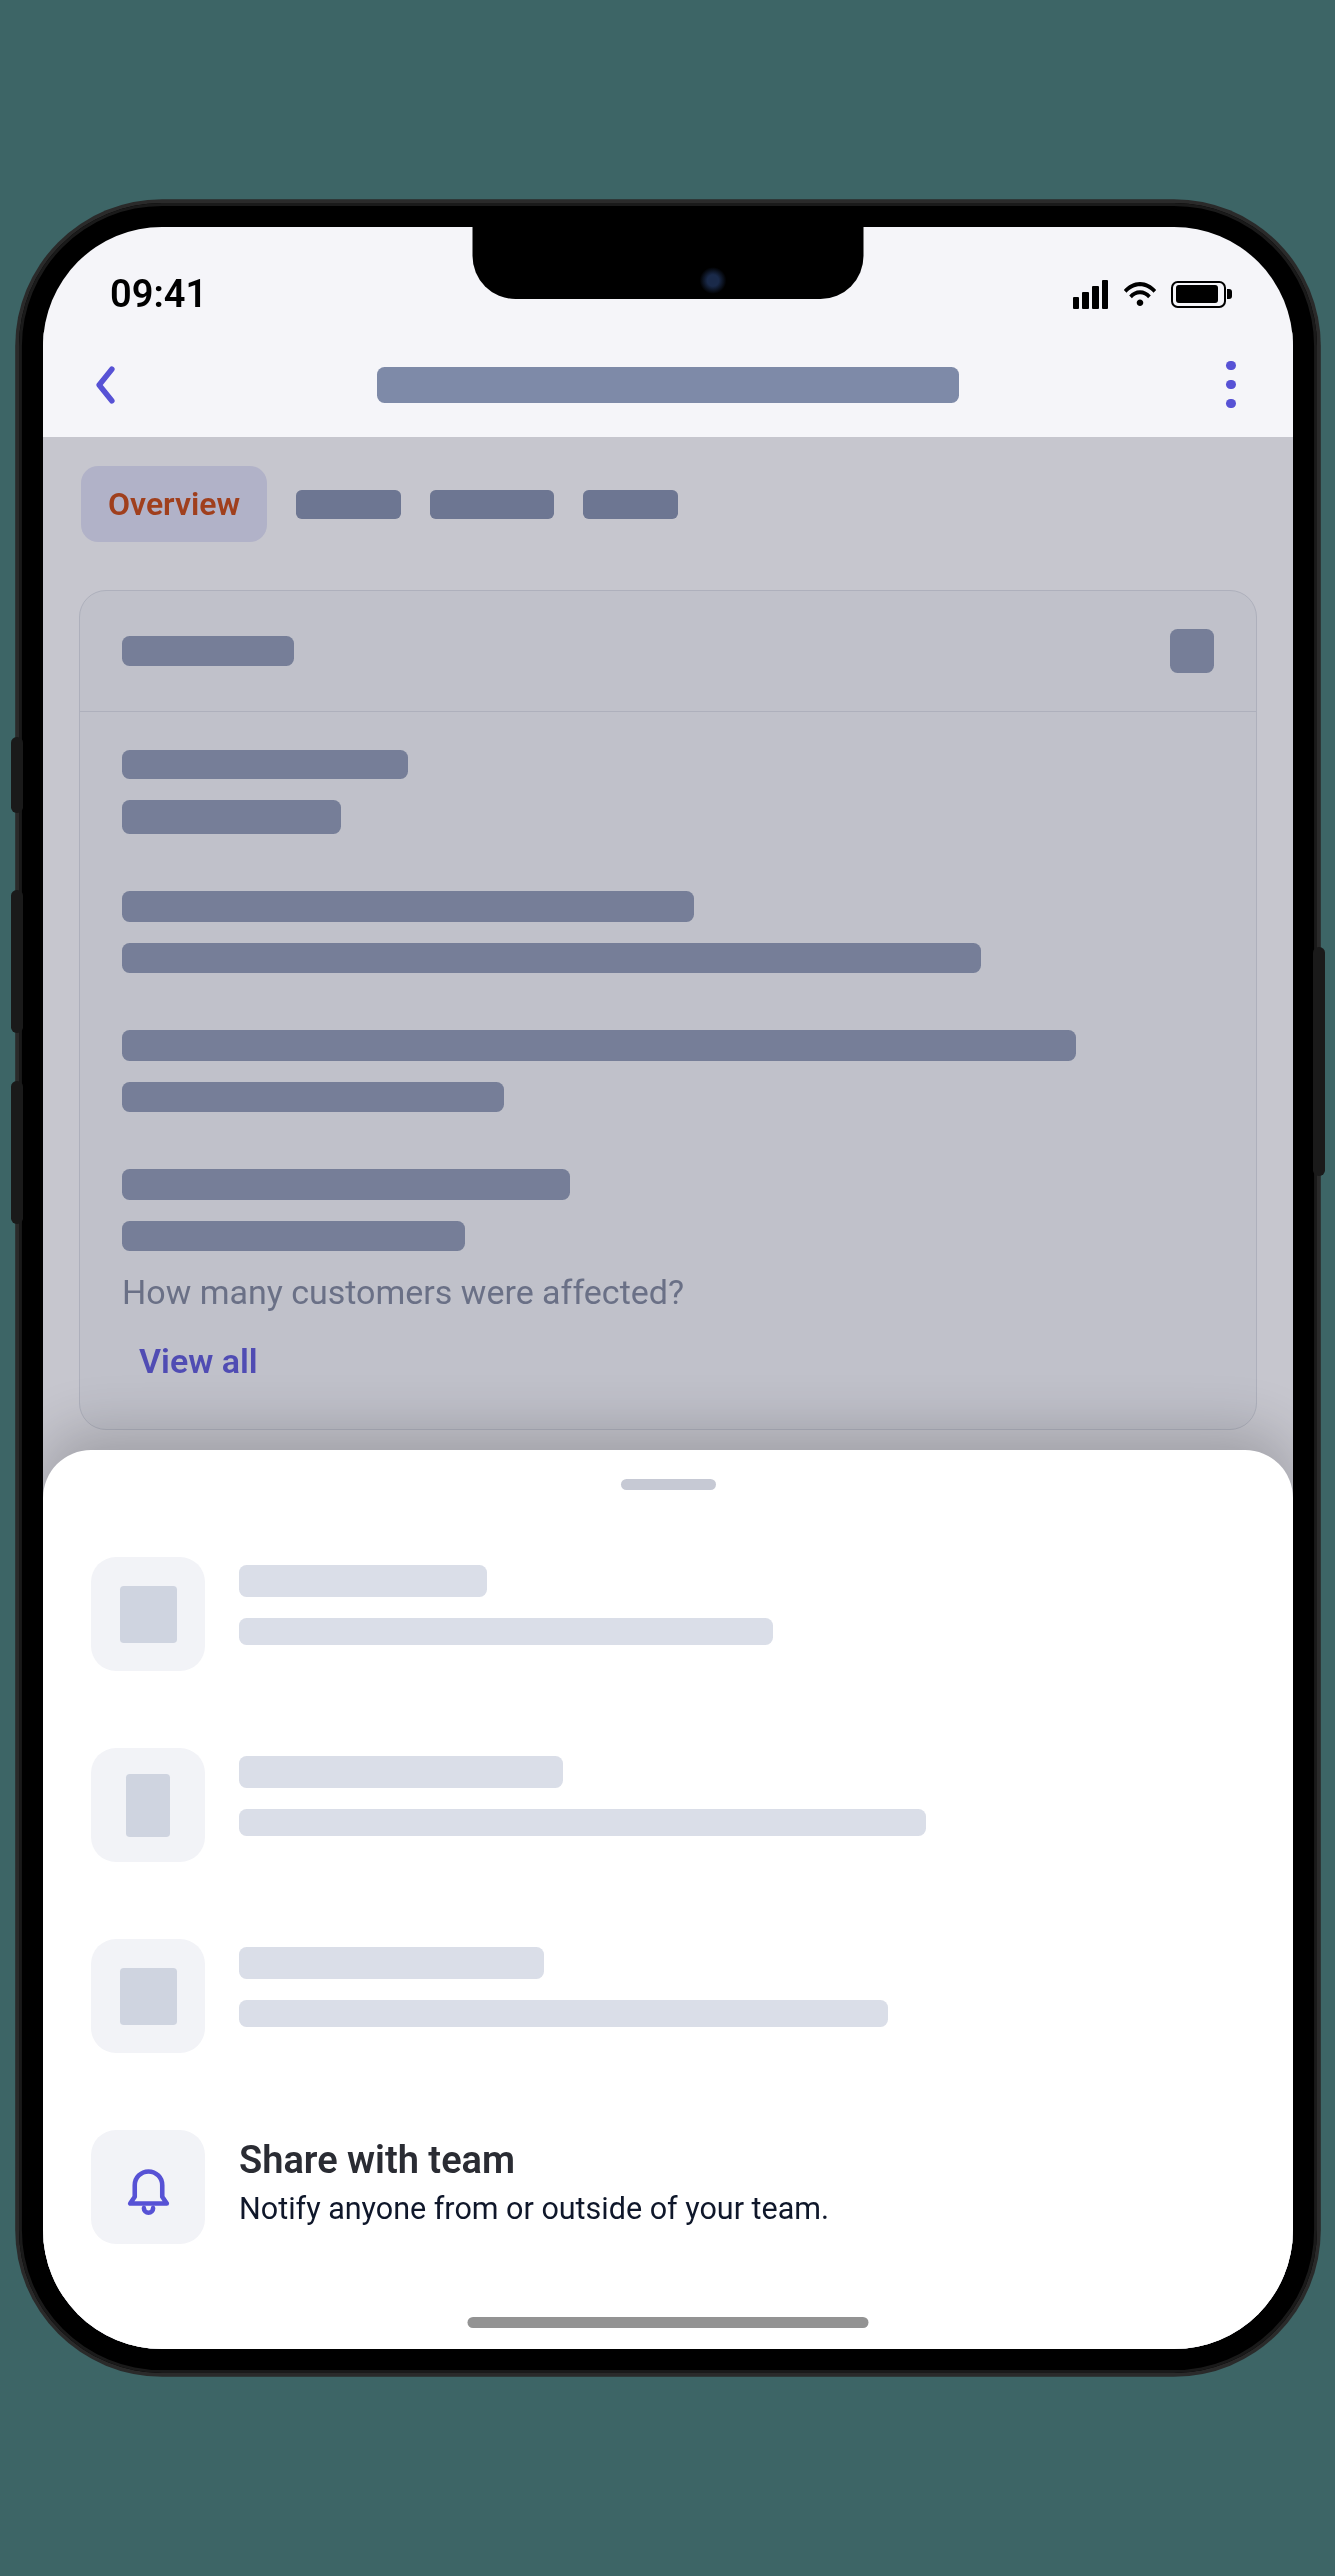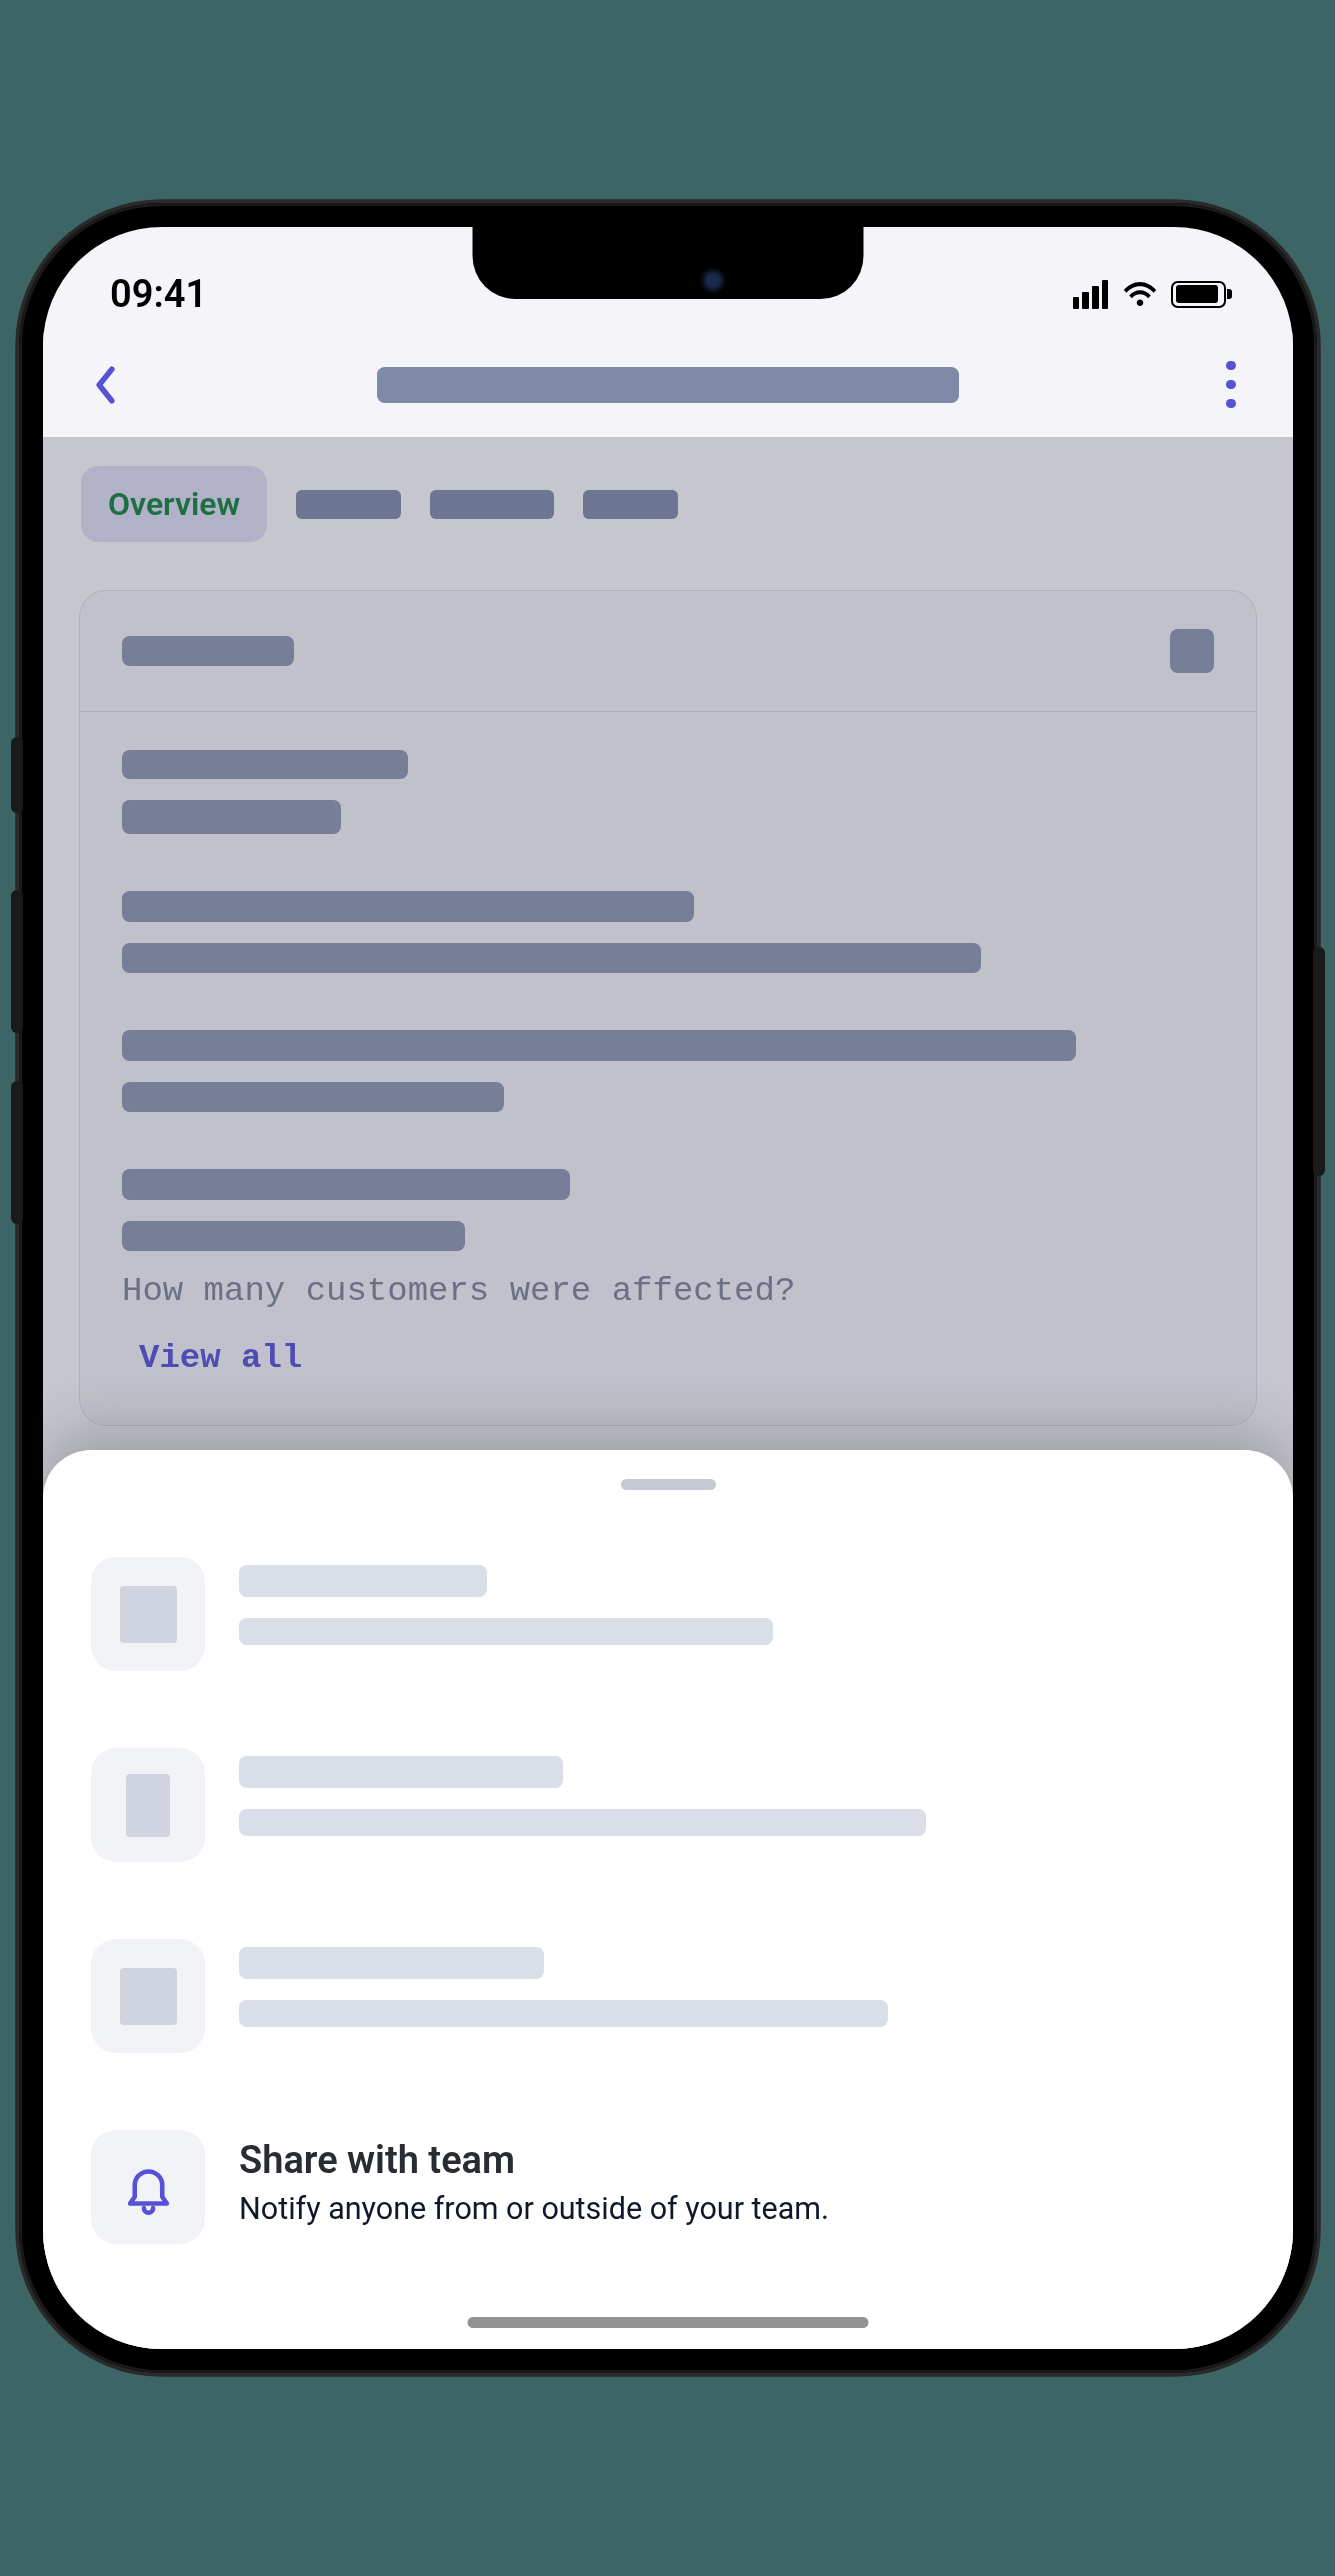--- a/index.html
+++ b/index.html
@@ -131,36 +131,36 @@
   .dim-overlay::after{
     content:""; position:absolute; inset:0; background:rgba(60,60,80,0.25); pointer-events:none;
   }
   .tabs {
     display:flex; gap:29px; padding: 29px 38px; align-items:center;
   }
   .tab {
     padding: 19px 27px; border-radius: 17px;
     font-size: 32px; font-weight:600;
   }
-  .tab.active { background:#d9daf0; color:#15803d; }
+  .tab.active { background:#d9daf0; color:#c2410c; }
   .tab-skel { height:29px; background:#7e8aa8; border-radius:5.7px; }
   .card {
     margin: 19px 36px;
     background:#eceef3;
     border:1px solid #d4d7e0;
     border-radius: 27px;
     overflow:hidden;
   }
   .card-head {
     display:flex; justify-content:space-between; align-items:center;
     padding: 38px 42px;
     border-bottom:1px solid #d4d7e0;
   }
   .skel { background:#8a95b0; border-radius:7.6px; }
-  .card-body { padding: 38px 42px 19px; font-family: Liberation Mono, monospace; }
+  .card-body { padding: 38px 42px 19px; }
   .card-body .row { margin-bottom: 21px; }
   .card-body .gap { height: 36px; }
   .card-q { font-size:34px; color:#7a8299; margin: 17px 0 29px; }
   .viewall { font-size:34px; color:#5752d5; font-weight:600; margin:9.5px 0 29px 17px;}
   .sheet {
     position:absolute; bottom:0; left:0; right:0;
     background:#fff;
     border-top-left-radius:48px; border-top-right-radius:48px;
     padding: 29px 48px 57px;
     box-shadow: 0 -19px 57px rgba(0,0,0,0.2);

